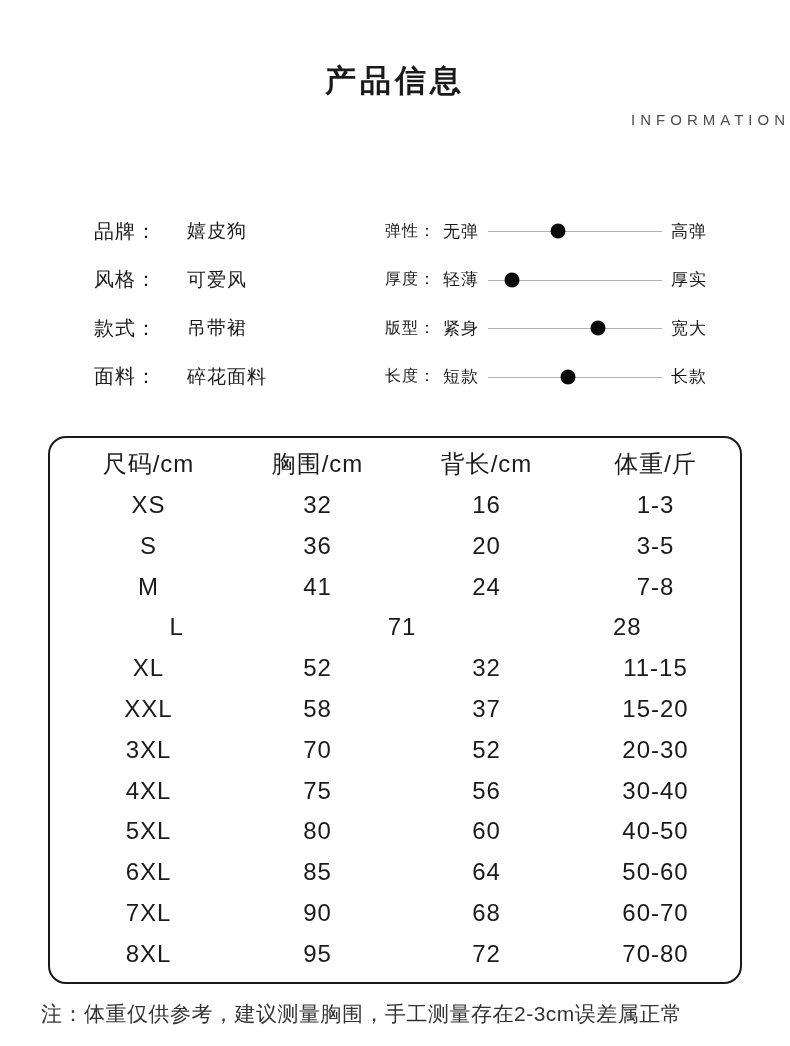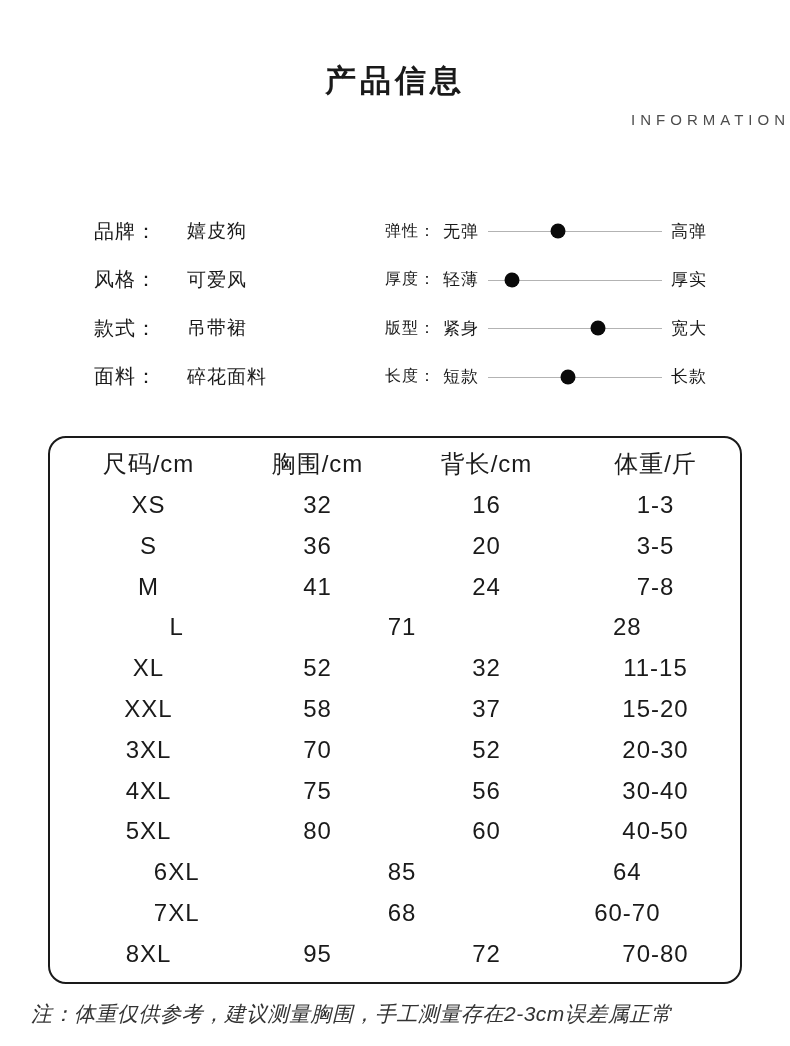--- a/index.html
+++ b/index.html
@@ -59,25 +59,24 @@
   }
   .t-row { flex: 1 1 0; display: flex; align-items: center; }
   .t-cell {
     flex: 1 1 0; text-align: center;
     font-size: 24px; letter-spacing: 1px;
     color: var(--text, #1a1a1a);
   }
 
   
   .note {
-    position: absolute; left: 31px; top: 1000px;
+    position: absolute; left: 41px; top: 1000px;
     font-size: 21px; letter-spacing: 0.5px;
     color: var(--note, #333333);
     white-space: nowrap;
-    font-style: italic;
   }
 </style>
 </head>
 <body style="--text: #1a1a1a; --subtitle: #4d4d4d; --track: #b3b3b3; --dot: #0a0a0a; --border: #1a1a1a; --note: #333333;">
 
 <div class="header">
   <div class="title">产品信息</div>
   <div class="subtitle">INFORMATION</div>
 </div>
 
@@ -196,23 +195,25 @@
     <div class="t-row">
       <div class="t-cell">5XL</div>
       <div class="t-cell">80</div>
       <div class="t-cell">60</div>
       <div class="t-cell">40-50</div>
     </div>
     <div class="t-row">
       <div class="t-cell">6XL</div>
       <div class="t-cell">85</div>
       <div class="t-cell">64</div>
+      <div class="t-cell">50-60</div>
     </div>
     <div class="t-row">
       <div class="t-cell">7XL</div>
+      <div class="t-cell">90</div>
       <div class="t-cell">68</div>
       <div class="t-cell">60-70</div>
     </div>
     <div class="t-row">
       <div class="t-cell">8XL</div>
       <div class="t-cell">95</div>
       <div class="t-cell">72</div>
       <div class="t-cell">70-80</div>
     </div>
   </div>

